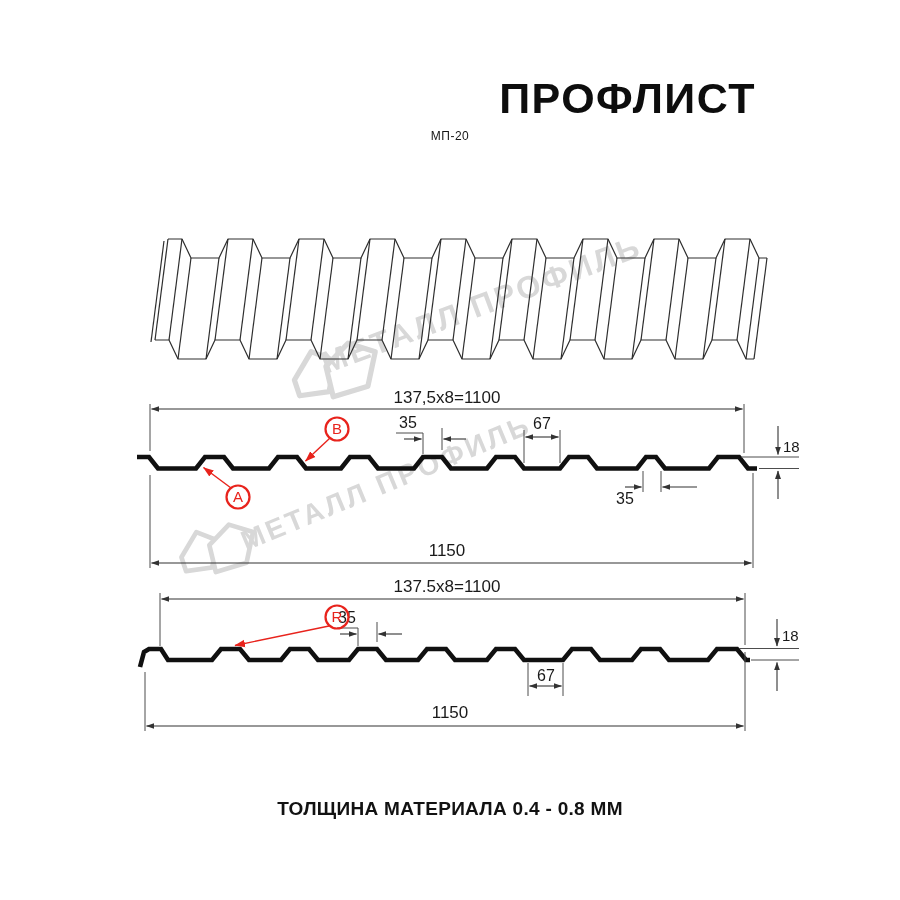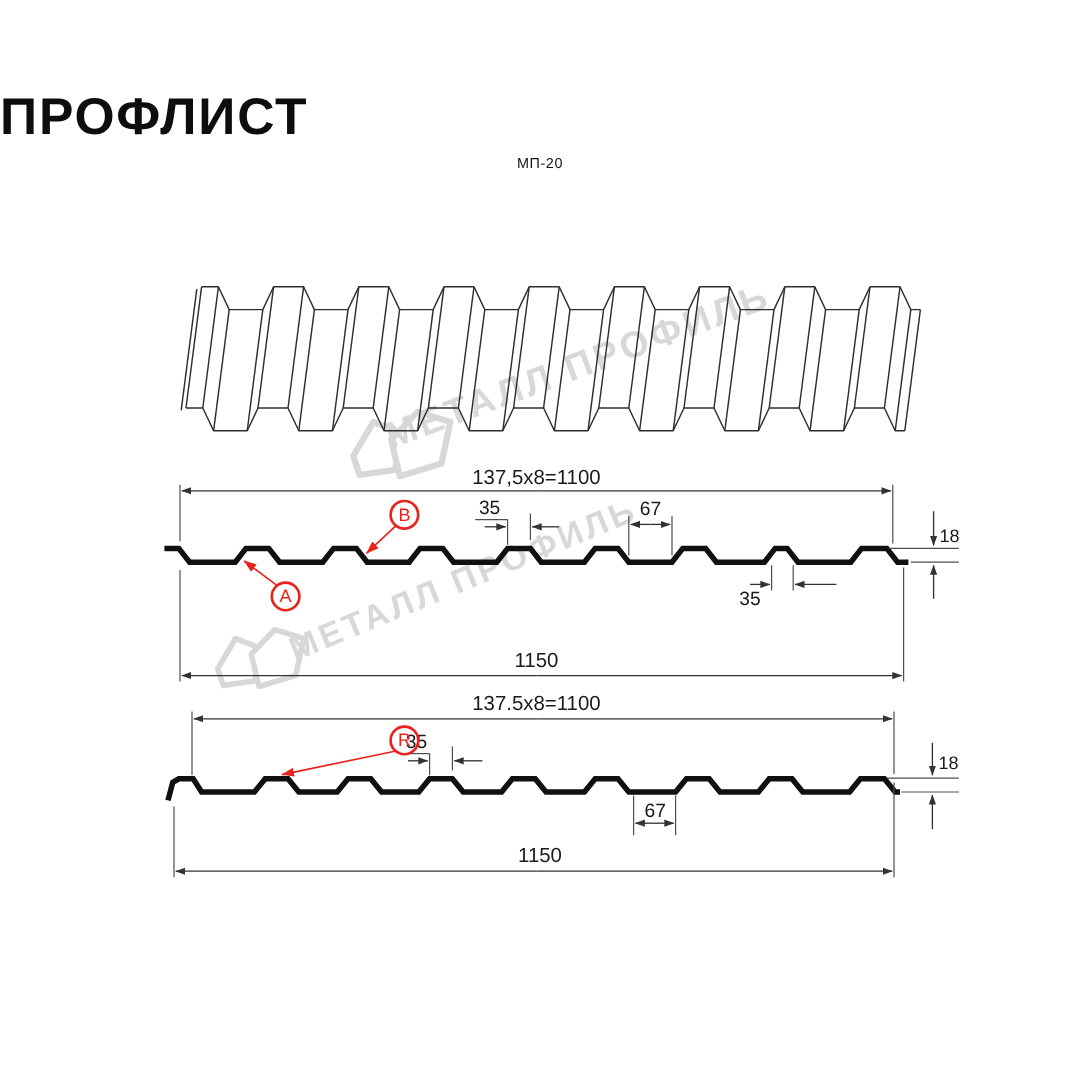--- a/index.html
+++ b/index.html
@@ -1,18 +1,18 @@
 <!DOCTYPE html>
 <html><head>
 <meta charset="utf-8">
 <style>
   html,body{margin:0;padding:0;background:#fff;}
   .page{position:relative;width:900px;height:900px;background:#fff;overflow:hidden;
         font-family:"Liberation Sans",sans-serif;}
-  .title{position:absolute;top:74px;left:0;width:756px;text-align:left;
+  .title{position:absolute;top:74px;left:0;width:756px;text-align:right;
          font-size:43px;font-weight:700;letter-spacing:1.5px;color:#0d0d0d;}
   .subtitle{position:absolute;top:129px;left:0;width:900px;text-align:center;
          font-size:12px;letter-spacing:.5px;color:#141414;}
   .footer{position:absolute;top:798px;left:0;width:900px;text-align:center;
          font-size:19px;font-weight:700;letter-spacing:.3px;color:#121212;}
   svg.fig{position:absolute;top:0;left:0;}
   .wmtext{font-size:31px;font-weight:700;letter-spacing:3px;fill:#d8d8d8;}
   .wmtext.small{font-size:28px;}
   .wmlogo{fill:#ffffff;stroke:#d8d8d8;stroke-width:5;stroke-linejoin:round;}
   #sheet3d path,#sheet3d line{stroke:#2e2e2e;stroke-width:1.2;fill:none;stroke-linejoin:round;}
@@ -193,13 +193,14 @@
       <text class="d big mid" x="450" y="718">1150</text>
 
       <g class="rlab">
         <circle cx="337" cy="617" r="11.5"></circle>
         <text class="rl" x="337" y="622">R</text>
         <line x1="329" y1="626" x2="235" y2="645.5" marker-end="url(#ar)"></line>
       </g>
     </g>
   </svg>
 
+  <div class="footer">ТОЛЩИНА МАТЕРИАЛА 0.4 - 0.8 ММ</div>
 </div>
 
 </body></html>

